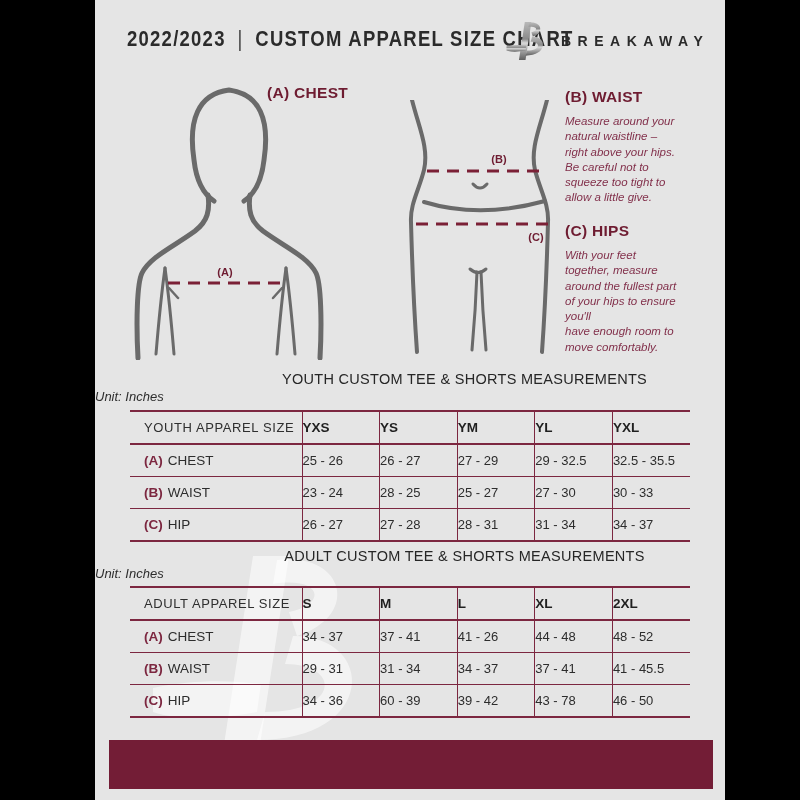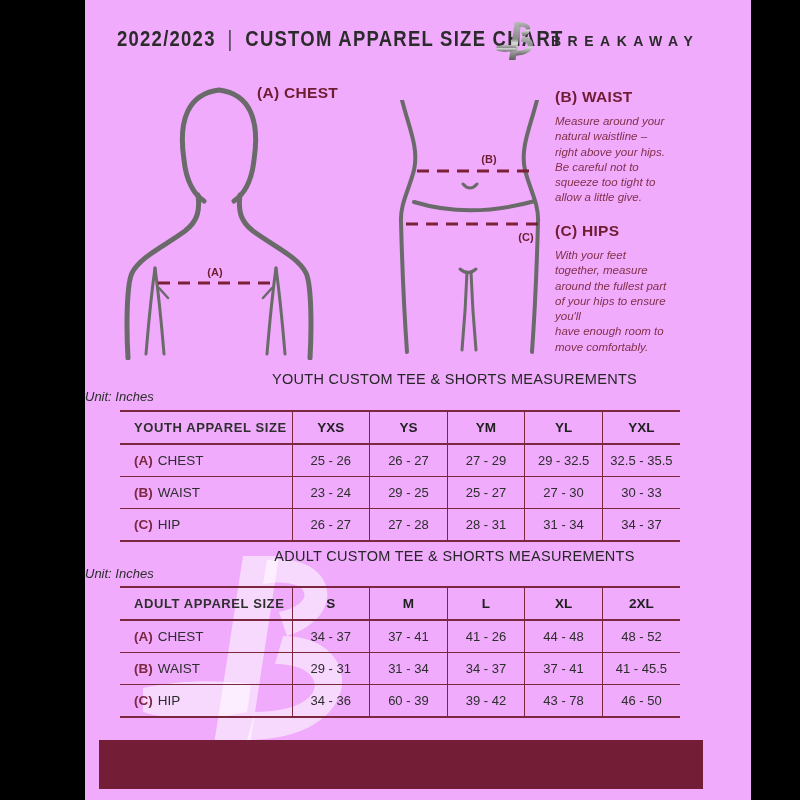--- a/index.html
+++ b/index.html
@@ -1,18 +1,18 @@
 <!DOCTYPE html>
 <html><head>
 <meta charset="utf-8">
 <style>
   html,body{margin:0;padding:0;background:#000;}
   .page{position:relative;width:800px;height:800px;background:#000;overflow:hidden;
         font-family:"Liberation Sans",sans-serif;}
-  .content{position:absolute;left:85px;top:0;width:630px;height:800px;background:#f0abfc;padding-left:36px;}
+  .content{position:absolute;left:95px;top:0;width:630px;height:800px;background:#e5e5e5;}
 
   
   .watermark{position:absolute;left:40px;top:540px;width:260px;height:240px;}
 
   
   .masthead{position:absolute;left:32px;top:26px;display:flex;align-items:baseline;
             transform:scaleX(0.84);transform-origin:left center;white-space:nowrap;
             font-weight:bold;font-size:22px;letter-spacing:1.5px;color:#2b2b2b;}
   .masthead .sep{margin:0 14px;font-weight:normal;color:#444;}
   .brand{position:absolute;left:410px;top:18px;display:flex;align-items:center;}
@@ -30,24 +30,24 @@
                  font-weight:normal;font-size:14.5px;color:#262626;letter-spacing:0.3px;}
   .section-unit{position:absolute;left:0;width:630px;text-align:left;
                 font-style:italic;font-size:13px;color:#2d2d2d;}
 
   
   .size-table{position:absolute;left:35px;width:560px;border-collapse:collapse;table-layout:fixed;
               border-top:2px solid #7c2740;border-bottom:2px solid #7c2740;background:transparent;}
   .size-table tr{border-bottom:1.5px solid #7c2740;}
   .size-table tr.head{border-bottom:2px solid #7c2740;}
   .size-table td,.size-table th{height:31px;padding:0;border-left:1.5px solid #7c2740;
-              font-size:13px;color:#2d2d2d;text-align:center;vertical-align:middle;}
+              font-size:13px;color:#2d2d2d;text-align:left;vertical-align:middle;}
   .size-table td:first-child,.size-table th:first-child{border-left:none;}
   .size-table th{font-weight:bold;font-size:13.5px;color:#1f1f1f;}
-  .size-table th.sizecol{font-weight:bold;font-size:13px;text-align:left;padding-left:14px;
+  .size-table th.sizecol{font-weight:normal;font-size:13px;text-align:left;padding-left:14px;
               letter-spacing:0.6px;color:#2f2f2f;}
   .size-table td.rowlabel{text-align:left;padding-left:14px;font-size:13.5px;}
   .size-table td.rowlabel .prefix{color:#7c2740;font-weight:bold;margin-right:5px;}
 
   
   .footer-bar{position:absolute;left:14px;top:740px;width:604px;height:49px;background:#731d36;}
 </style>
 </head>
 <body>
 
@@ -171,21 +171,21 @@
         <td class="rowlabel"><span class="prefix">(A)</span><span>CHEST</span></td>
         <td>25 - 26</td>
         <td>26 - 27</td>
         <td>27 - 29</td>
         <td>29 - 32.5</td>
         <td>32.5 - 35.5</td>
       </tr>
       <tr>
         <td class="rowlabel"><span class="prefix">(B)</span><span>WAIST</span></td>
         <td>23 - 24</td>
-        <td>29 - 25</td>
+        <td>28 - 25</td>
         <td>25 - 27</td>
         <td>27 - 30</td>
         <td>30 - 33</td>
       </tr>
       <tr>
         <td class="rowlabel"><span class="prefix">(C)</span><span>HIP</span></td>
         <td>26 - 27</td>
         <td>27 - 28</td>
         <td>28 - 31</td>
         <td>31 - 34</td>

